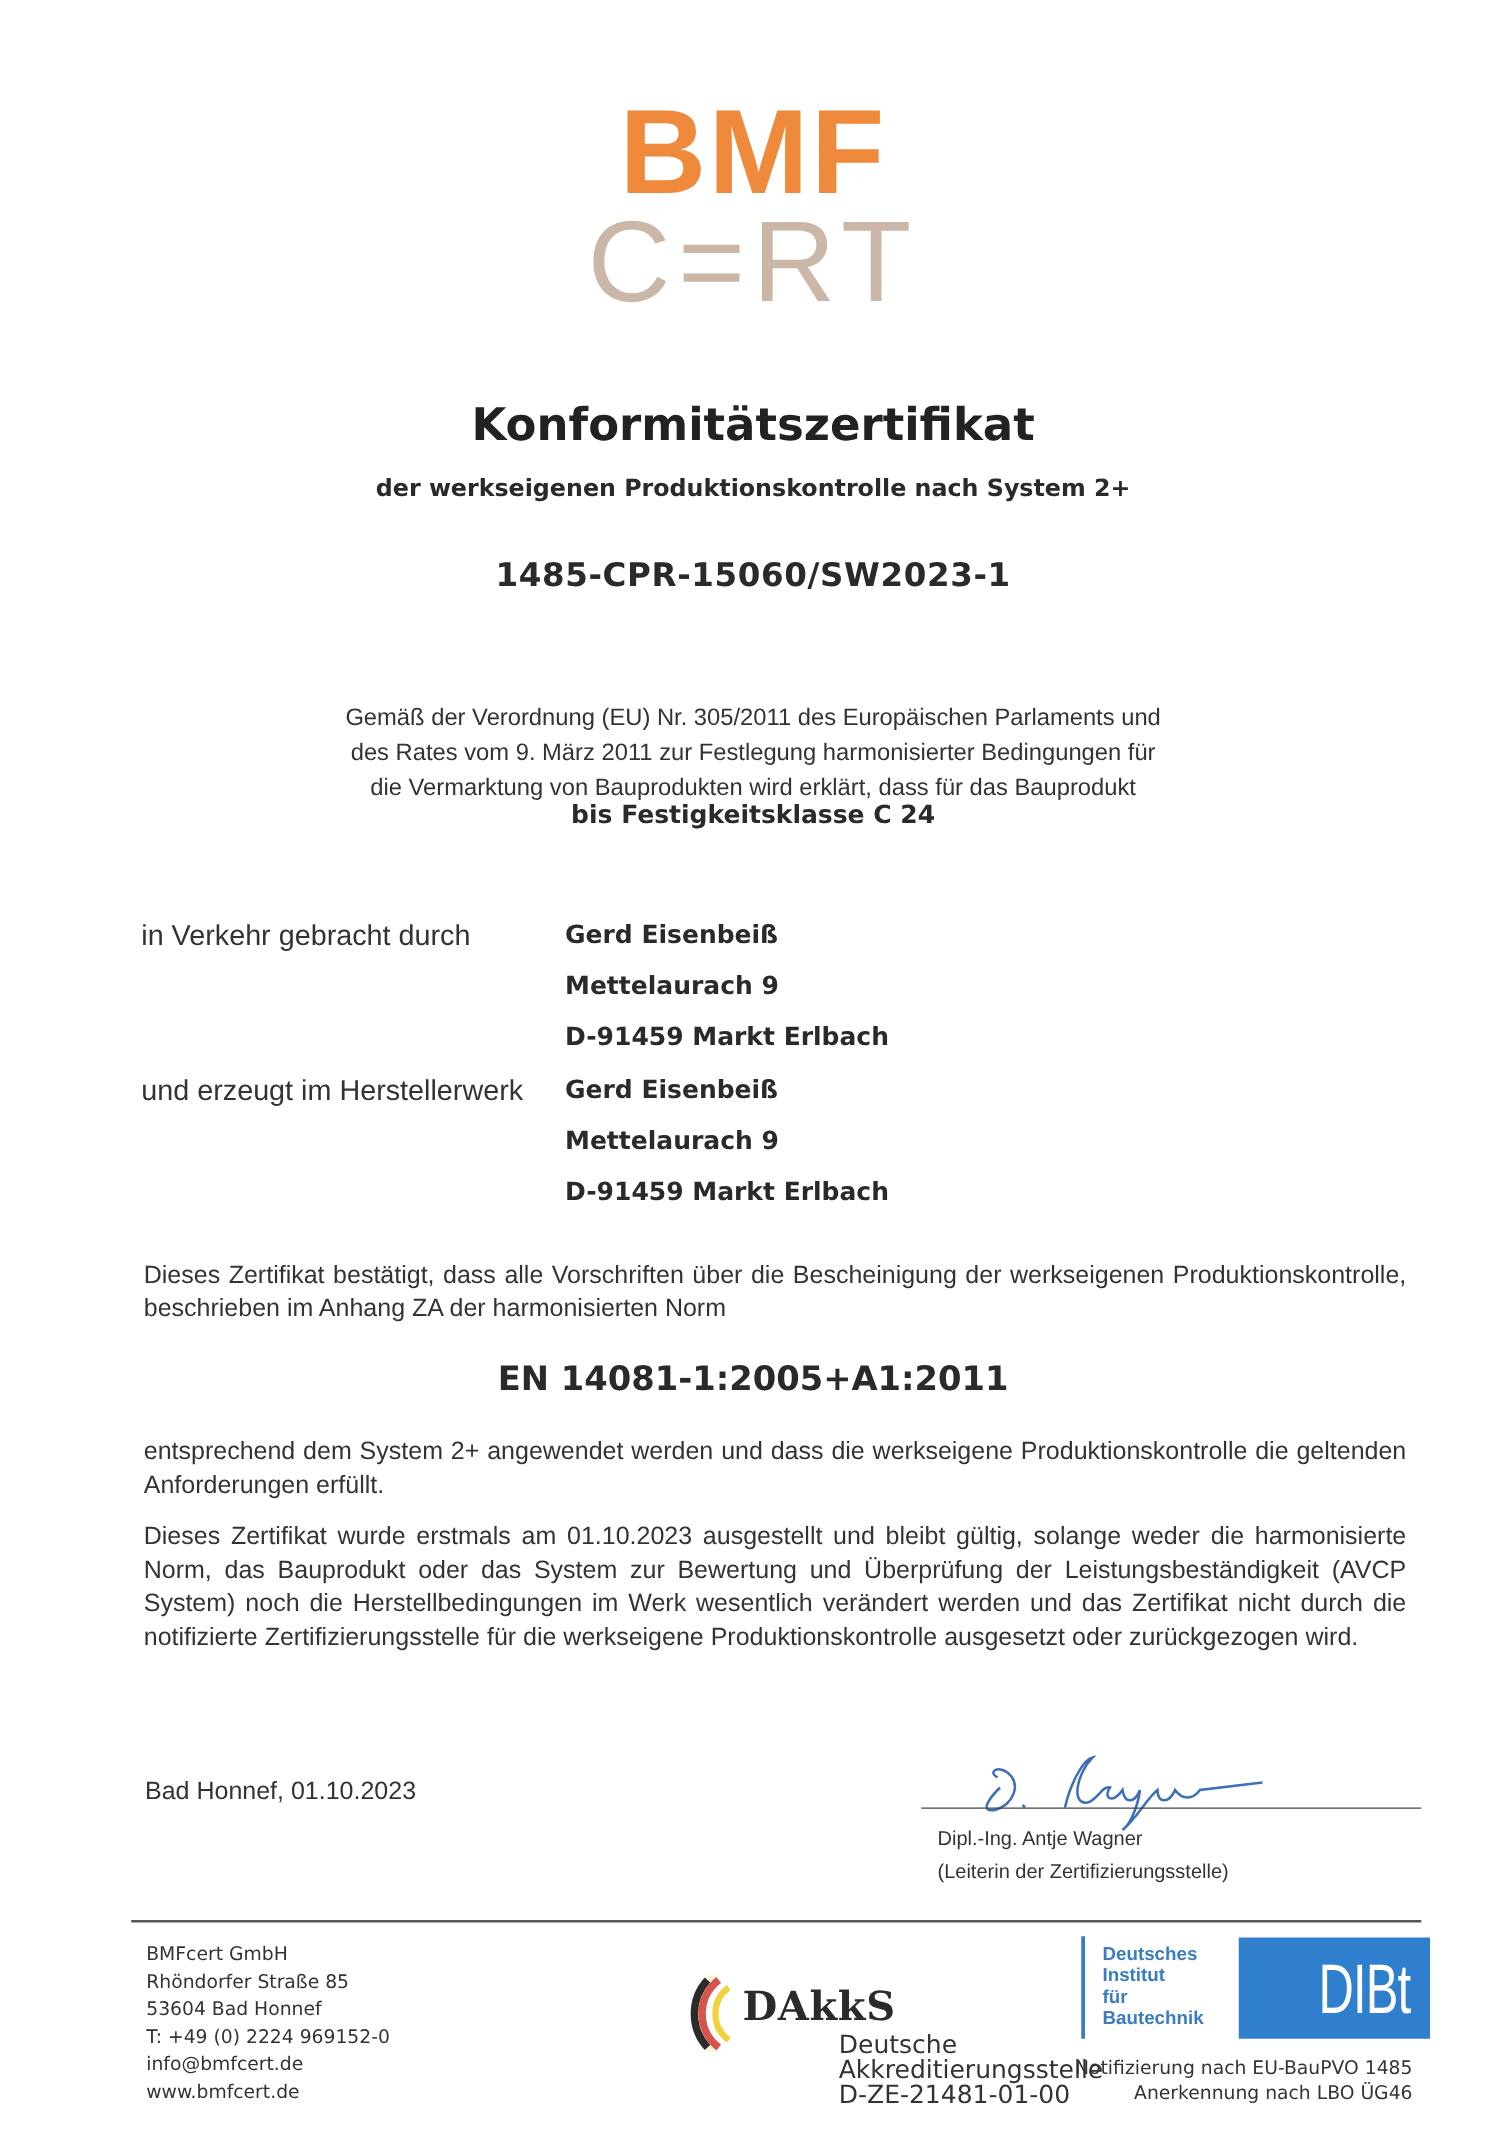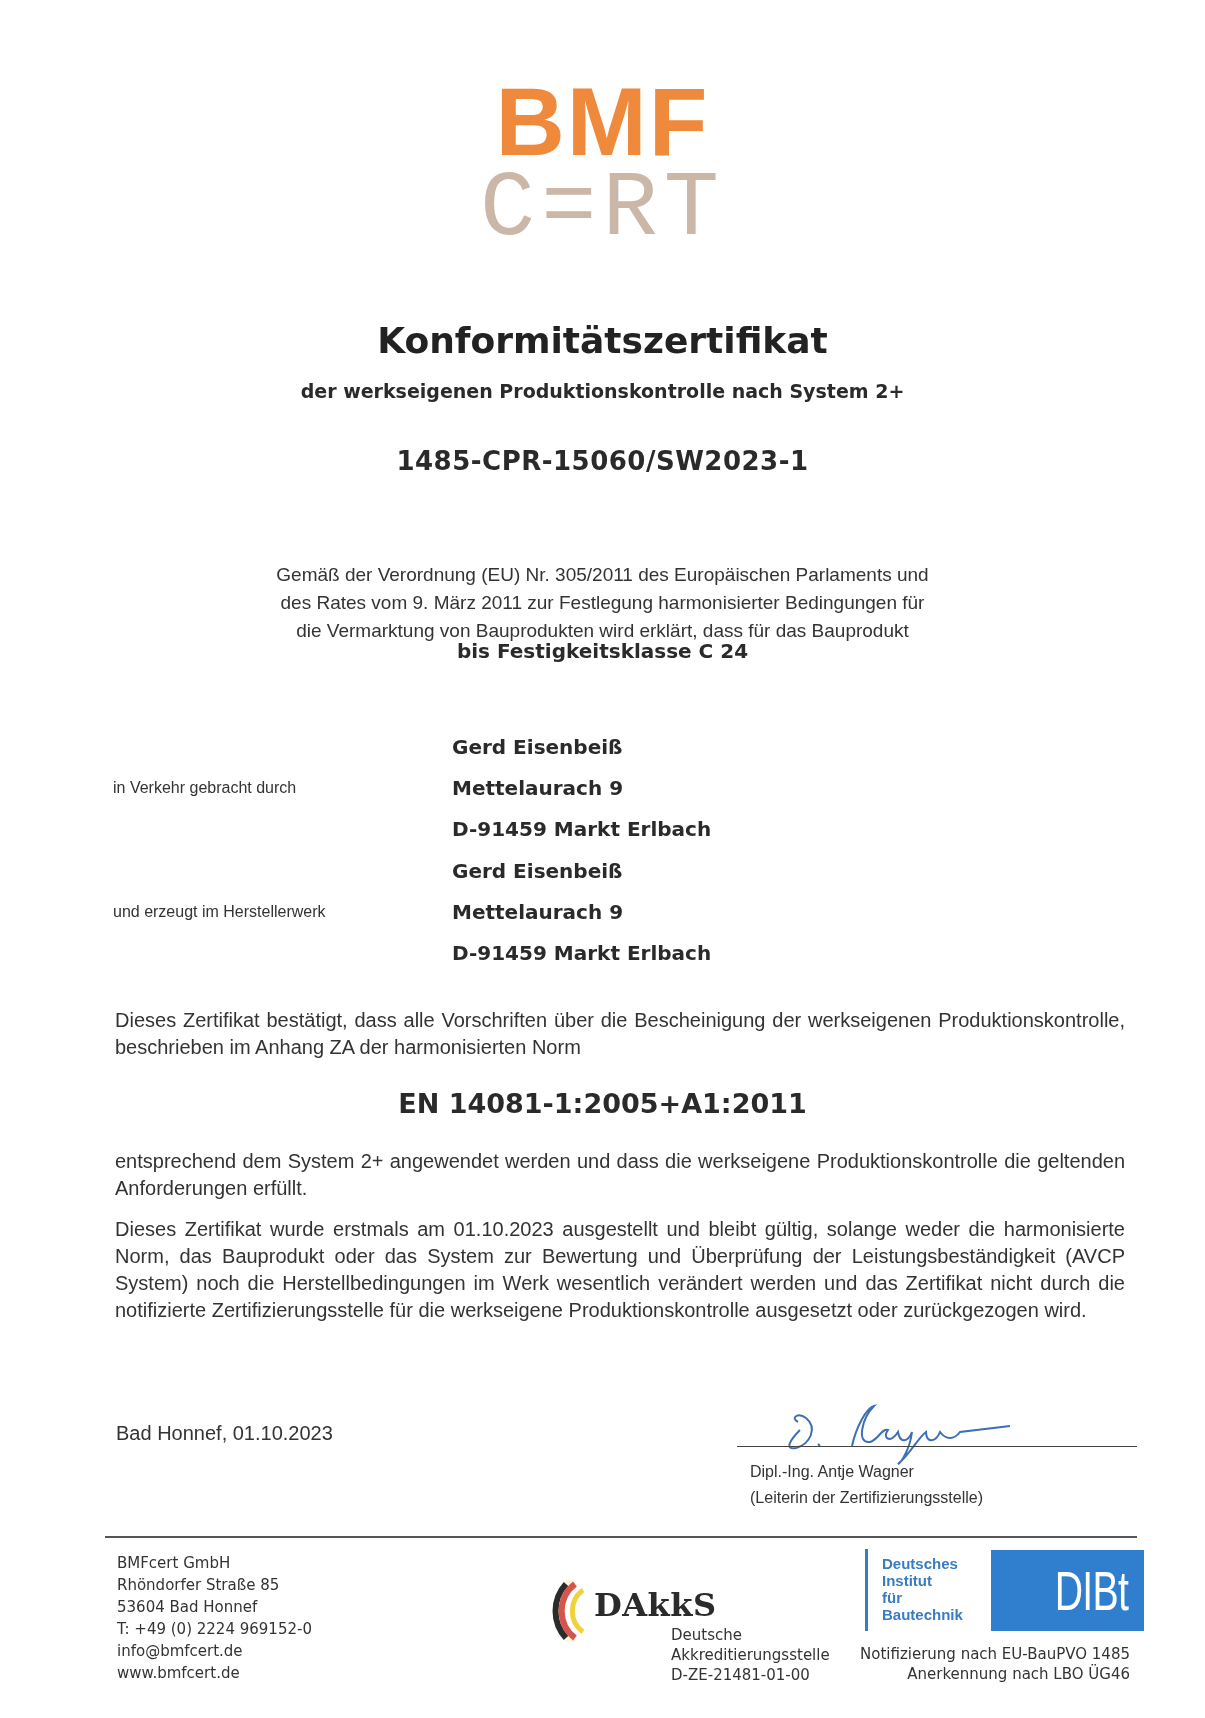--- a/index.html
+++ b/index.html
@@ -9,41 +9,41 @@
   }
   .abs { position: absolute; }
   
   .logo-bmf {
     left: 0; width: 1205px; top: 74px; text-align: center;
     font-family: "Liberation Sans", sans-serif; font-weight: bold;
     font-size: 96px; letter-spacing: 2px; color: #ef8a3c; line-height: 96px;
   }
   .logo-cert {
     left: 0; width: 1205px; top: 164px; text-align: center;
-    font-family: Liberation Mono, monospace; font-weight: normal;
+    font-family: Liberation Sans, sans-serif; font-weight: normal;
     font-size: 92px; letter-spacing: 6px; color: #cbb7a8; line-height: 92px;
   }
   .center { left: 0; width: 1205px; text-align: center; }
   .title { top: 320px; font-size: 36px; font-weight: bold; color: #222; }
   .subtitle { top: 380px; font-size: 19px; font-weight: bold; color: #2a2a2a; }
   .certno { top: 446px; font-size: 26px; font-weight: bold; color: #2a2a2a; letter-spacing: 0.5px; }
   .intro { top: 518px; font-size: 19px; line-height: 28px; color: #333; font-family: "Liberation Sans Narrow", "Liberation Sans", sans-serif; margin-top: 43px; }
   .product { top: 637px; font-size: 20px; line-height: 29px; font-weight: bold; color: #2a2a2a; }
-  .label { left: 113px; font-size: 16px; color: #333; font-family: "Liberation Sans", sans-serif; margin-top: 44px; }
+  .label { left: 113px; font-size: 23px; color: #333; font-family: "Liberation Sans", sans-serif; }
   .val { left: 452px; font-size: 20px; font-weight: bold; color: #2a2a2a; }
   .para { left: 115px; width: 1010px; font-size: 20px; line-height: 27px; color: #333; text-align: justify; font-family: "Liberation Sans", sans-serif; }
   .para-last { text-align-last: left; }
   .norm { top: 1088px; font-size: 27px; font-weight: bold; color: #2a2a2a; }
   .place { left: 116px; top: 1422px; font-size: 20px; color: #333; font-family: "Liberation Sans", sans-serif; }
   .sig-line { left: 737px; top: 1446px; width: 400px; height: 0; border-top: 1.5px solid #444; }
   .signer { left: 750px; top: 1459px; font-size: 16px; color: #333; line-height: 26px; font-family: "Liberation Sans", sans-serif; }
   .footer-rule { left: 105px; top: 1536px; width: 1032px; border-top: 2px solid #555; }
   .addr { left: 117px; top: 1552px; font-size: 15px; line-height: 22px; color: #333; }
   .dakks-word { left: 594px; top: 1586px; font-family: "DejaVu Serif", serif; font-weight: bold; font-size: 32px; color: #2b2b2b; letter-spacing: 0.5px; }
-  .dakks-sub { left: 671px; top: 1625px; font-size: 15px; line-height: 20px; color: #333; }
+  .dakks-sub { left: 671px; top: 1625px; font-size: 20px; line-height: 20px; color: #333; }
   .dibt-bar { left: 865px; top: 1549px; width: 3px; height: 82px; background: #3a7cc2; }
   .dibt-text { left: 882px; top: 1555px; width: 103px; font-family: "Liberation Sans", sans-serif; font-weight: bold; font-size: 15px; line-height: 17px; color: #3a7cc2; }
   .dibt-box { left: 991px; top: 1550px; width: 153px; height: 81px; background: #2f7fce; color: #ffffff; font-family: "Liberation Sans Narrow", "Liberation Sans", sans-serif; font-size: 56px; line-height: 81px; text-align: right; transform-origin: center; letter-spacing: -1px; }
   .dibt-box span { display: inline-block; transform: scaleX(0.7); }
   .dibt-notes { left: 855px; width: 275px; top: 1644px; text-align: right; font-size: 15px; line-height: 20px; color: #333; }
 </style>
 </head>
 <body>
 
 <div class="abs logo-bmf">BMF</div>

